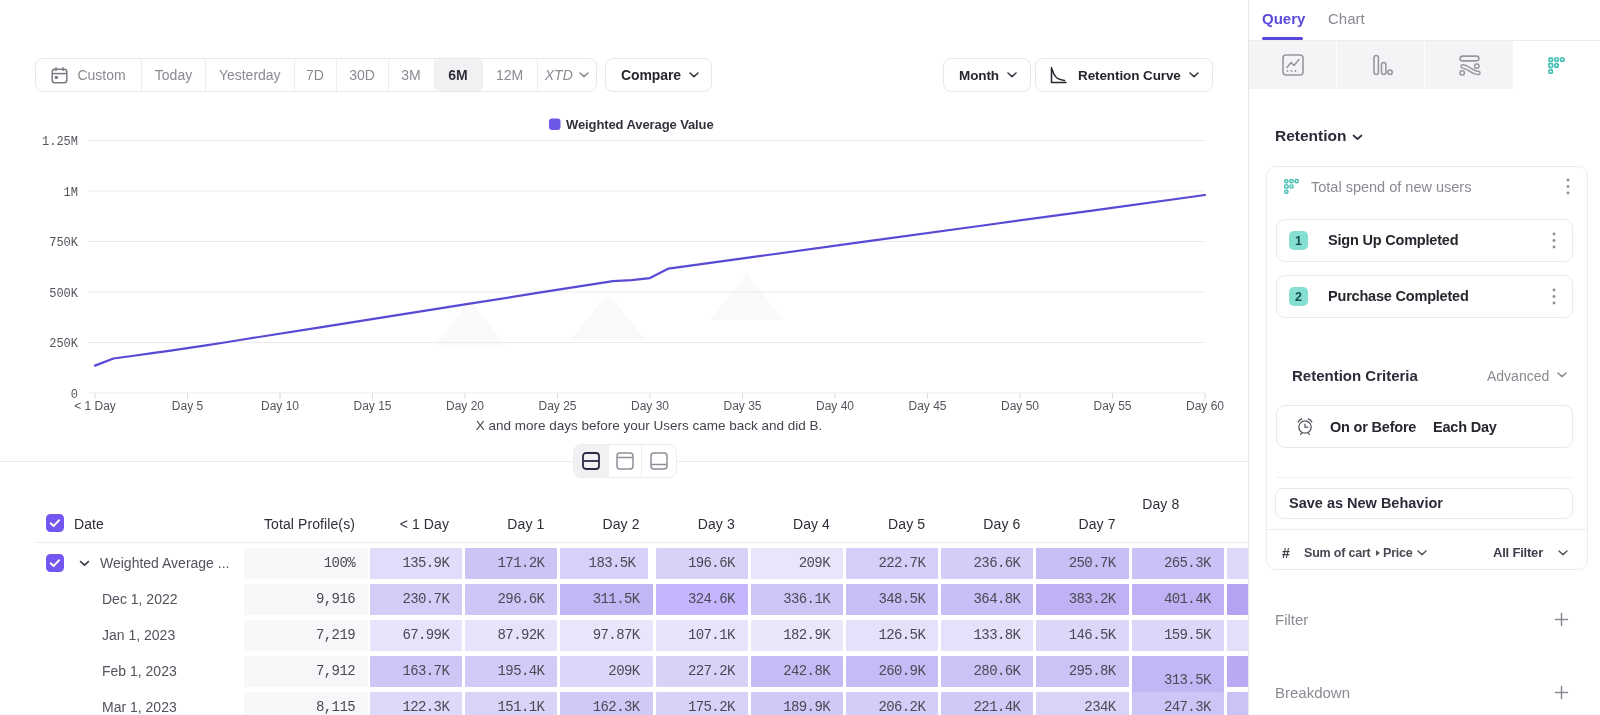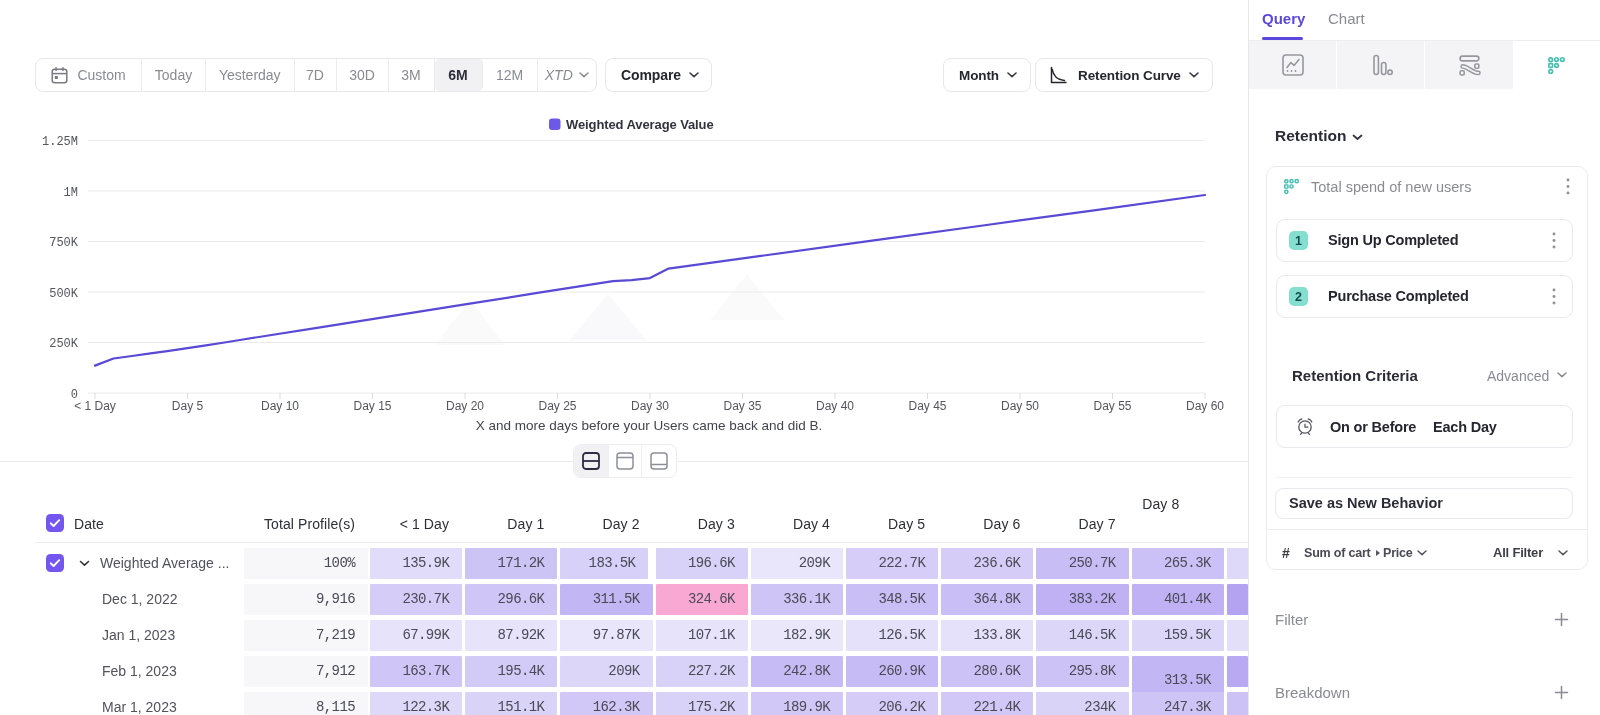--- a/index.html
+++ b/index.html
@@ -210,21 +210,21 @@
     </div>
 <div class="cell" style="left:370px;top:583.5px;width:92.2px;height:31.5px;background:#d5cdf7;">
       <span>230.7K</span>
     </div>
 <div class="cell" style="left:465.2px;top:583.5px;width:92.2px;height:31.5px;background:#cfc6f7;">
       <span>296.6K</span>
     </div>
 <div class="cell" style="left:560.4px;top:583.5px;width:92.2px;height:31.5px;background:#c3b6f4;">
       <span>311.5K</span>
     </div>
-<div class="cell" style="left:655.6px;top:583.5px;width:92.2px;height:31.5px;background:#f9a8d4;">
+<div class="cell" style="left:655.6px;top:583.5px;width:92.2px;height:31.5px;background:#c4b5fd;">
       <span>324.6K</span>
     </div>
 <div class="cell" style="left:750.8px;top:583.5px;width:92.2px;height:31.5px;background:#cec5f6;">
       <span>336.1K</span>
     </div>
 <div class="cell" style="left:846px;top:583.5px;width:92.2px;height:31.5px;background:#c9bef5;">
       <span>348.5K</span>
     </div>
 <div class="cell" style="left:941.2px;top:583.5px;width:92.2px;height:31.5px;background:#c9bef5;">
       <span>364.8K</span>

